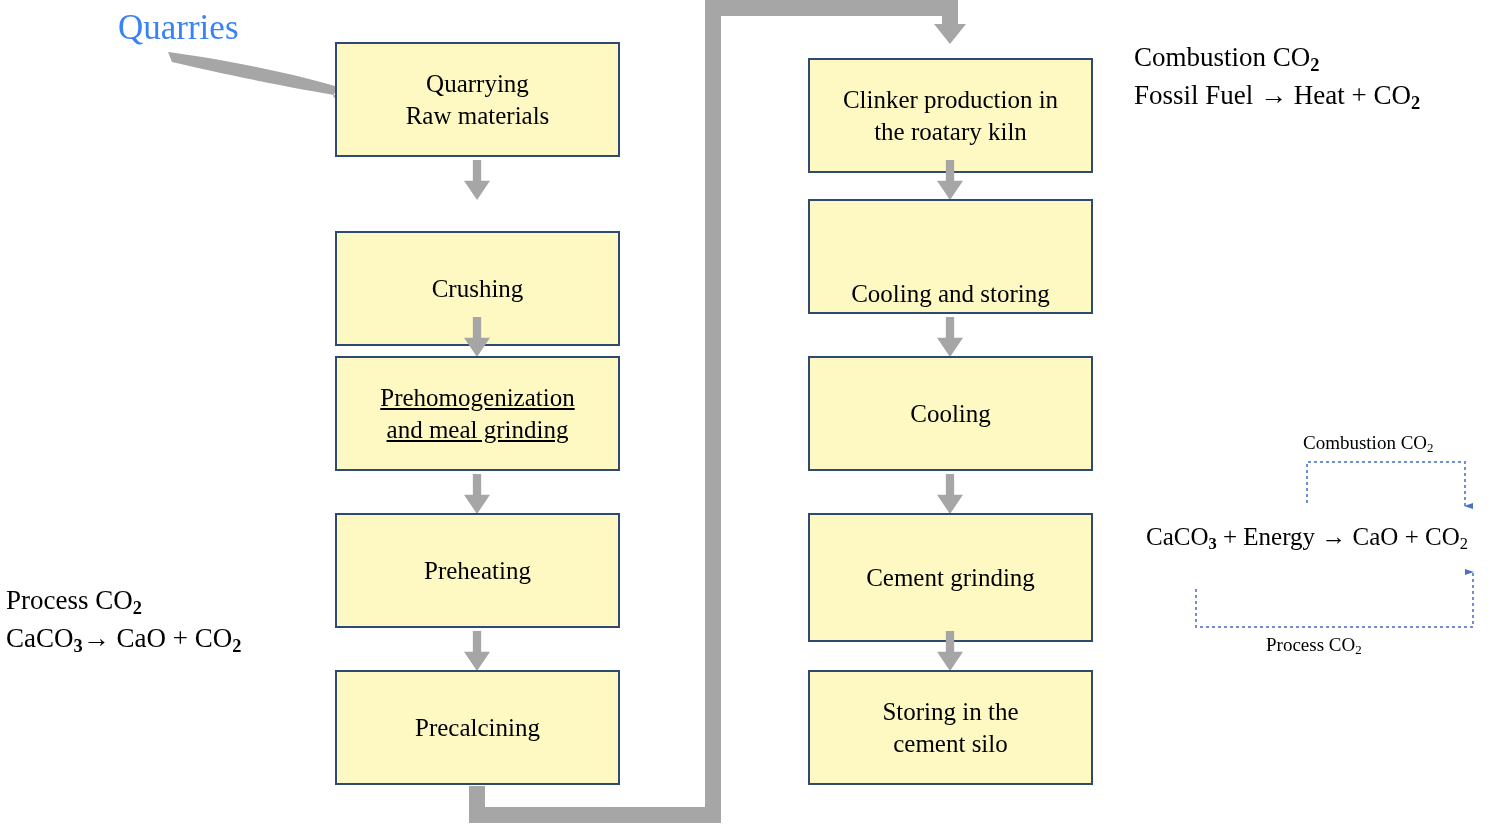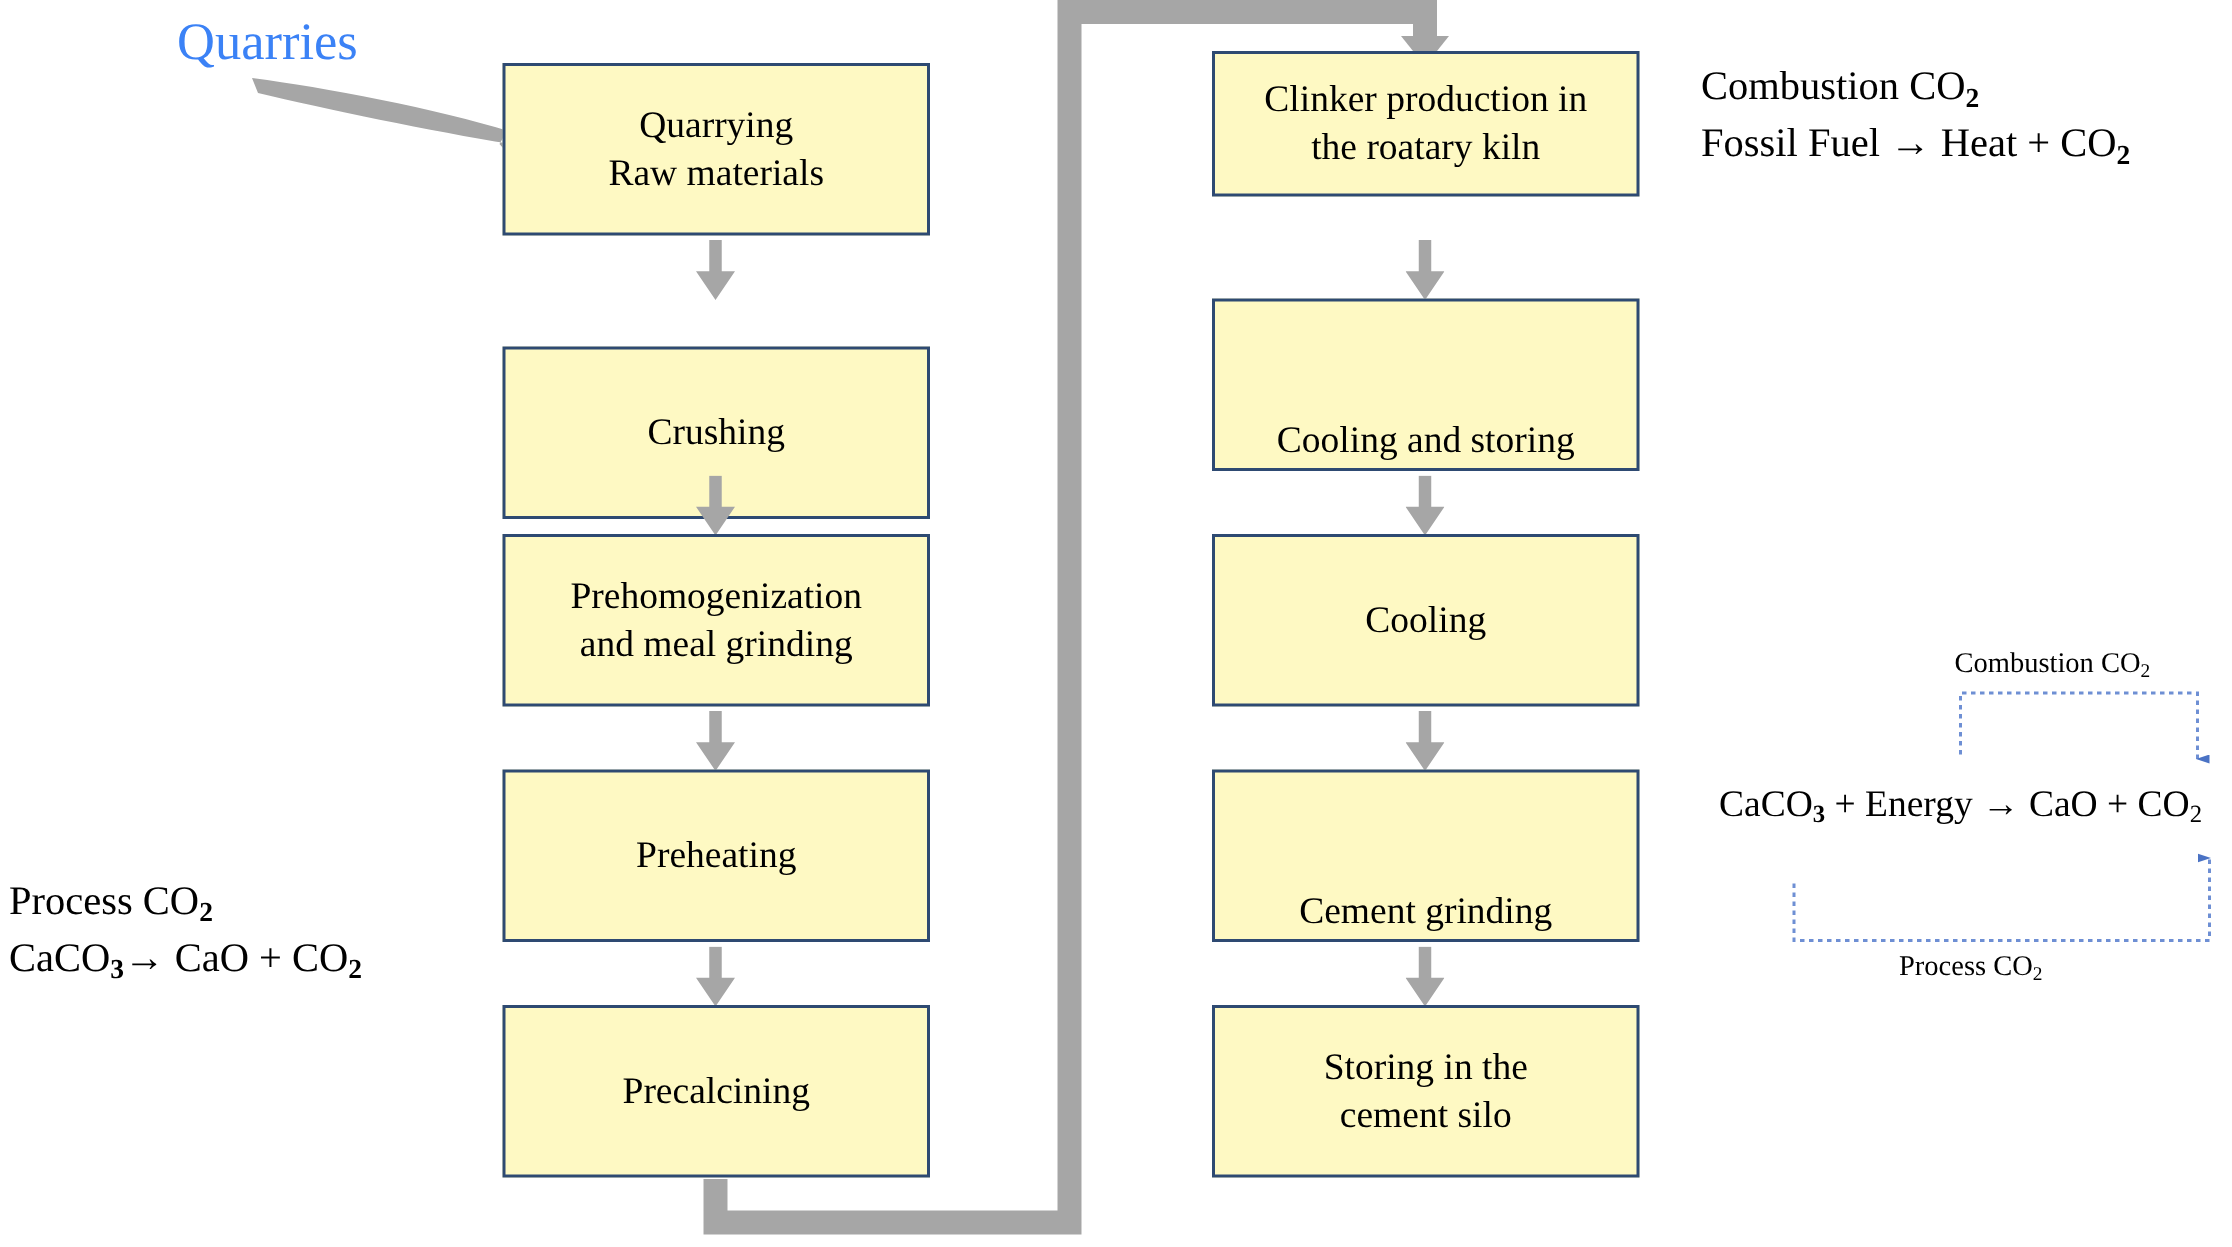--- a/index.html
+++ b/index.html
@@ -156,52 +156,52 @@
     <span class="txt">Quarrying
 Raw materials</span>
   </div>
   <div class="barrow" style="left:464px; top:160px;"></div>
 
   <div class="pbox" style="left:335px; top:199px; width:285px; height:115px;margin-top:32px;">
     <span class="txt">Crushing</span>
   </div>
   <div class="barrow" style="left:464px; top:317px;"></div>
 
-  <div class="pbox" style="left:335px; top:356px; width:285px; height:115px;">
+  <div class="pbox" style="left:335px; top:356px; width:285px; height:115px;text-decoration:underline;">
     <span class="txt">Prehomogenization
 and meal grinding</span>
   </div>
   <div class="barrow" style="left:464px; top:474px;"></div>
 
   <div class="pbox" style="left:335px; top:513px; width:285px; height:115px;">
     <span class="txt">Preheating</span>
   </div>
   <div class="barrow" style="left:464px; top:631px;"></div>
 
   <div class="pbox" style="left:335px; top:670px; width:285px; height:115px;">
     <span class="txt">Precalcining</span>
   </div>
 
-  <div class="pbox" style="left:808px; top:34px; width:285px; height:97px;">
+  <div class="pbox" style="left:808px; top:58px; width:285px; height:115px;">
     <span class="txt">Clinker production in
 the roatary kiln</span>
   </div>
   <div class="barrow" style="left:937px; top:160px;"></div>
 
   <div class="pbox" style="left:808px; top:199px; width:285px; height:115px;align-items:flex-end;">
     <span class="txt">Cooling and storing</span>
   </div>
   <div class="barrow" style="left:937px; top:317px;"></div>
 
   <div class="pbox" style="left:808px; top:356px; width:285px; height:115px;">
     <span class="txt">Cooling</span>
   </div>
   <div class="barrow" style="left:937px; top:474px;"></div>
 
-  <div class="pbox" style="left:808px; top:513px; width:285px; height:115px;align-items:flex-end;">
+  <div class="pbox" style="left:808px; top:513px; width:285px; height:129px;">
     <span class="txt">Cement grinding</span>
   </div>
   <div class="barrow" style="left:937px; top:631px;"></div>
 
   <div class="pbox" style="left:808px; top:670px; width:285px; height:115px;">
     <span class="txt">Storing in the
 cement silo</span>
   </div>
 
   <div class="annot" style="left:1134px; top:40px;">

